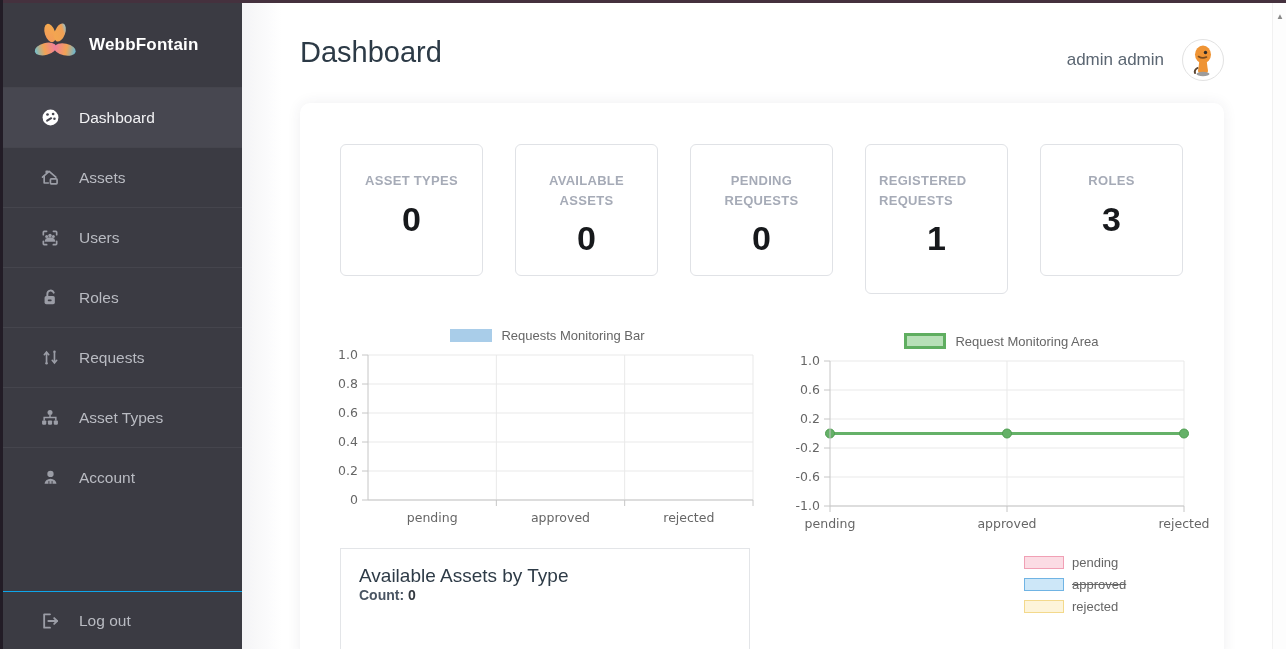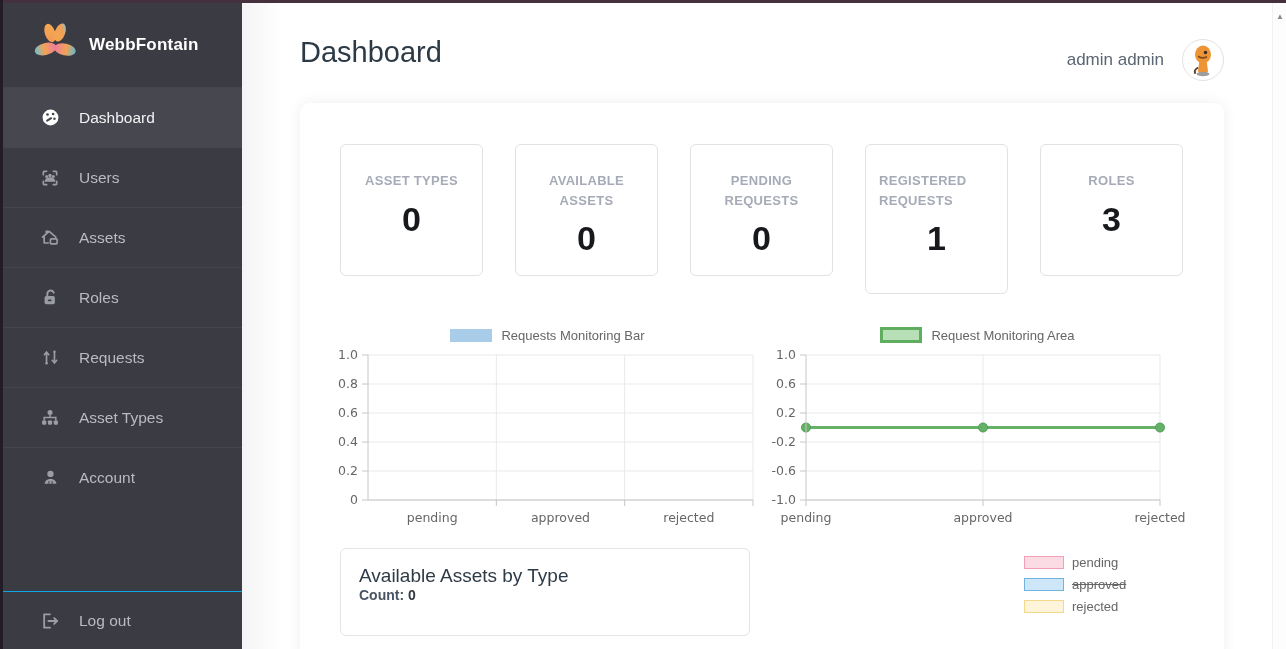--- a/index.html
+++ b/index.html
@@ -39,31 +39,31 @@
   .stats { position:absolute; left:40px; top:41px; display:flex; gap:32px; align-items:flex-start; }
   .stat { width:143px; height:132px; border:1px solid #e0e2e6; border-radius:6px; background:#fff;
           padding:26px 10px 0 10px; text-align:center; }
   .stat.tall { height:150px; }
   .stat .s-label { font-size:13px; font-weight:700; color:#a6abb7; letter-spacing:.3px; line-height:1.5; }
   .stat.tall .s-label { text-align:left; padding-left:3px; }
   .stat .s-value { font-size:34px; font-weight:800; color:#17191c; margin-top:9px; }
 
   
   .chart-box { position:absolute; top:222px; width:415px;text-align:right; }
-  .chart-box.c1 { left:40px; } .chart-box.c2 { left:470px; }
+  .chart-box.c1 { left:40px; } .chart-box.c2 { left:494px;margin-top:6px; }
   .chart-legend { height:20px; display:flex; align-items:center; justify-content:center; gap:9px; cursor:pointer; }
   .cl-swatch { width:42px; height:13px; }
   .cl-swatch.bordered { height:16px; border:3px solid transparent; }
   .cl-label { font-size:13px; color:#666; }
   .chart-box svg { overflow:visible; display:block; margin-top:3px;
                    font-family:"DejaVu Sans","Liberation Sans",sans-serif; }
 
   
-  .assets-card { position:absolute; left:40px; top:445px; width:410px; height:88px;
-                 border:1px solid #e3e5e8; border-radius:6px; background:#fff; padding:16px 18px; }
+  .assets-card { position:absolute; left:40px; top:445px; width:410px; height:102px;
+                 border:1px solid #e3e5e8; border-radius:0; background:#fff; padding:16px 18px; }
   .assets-title { font-size:19px; color:#2e3b47; }
   .assets-count { margin-top:0; font-size:14px; font-weight:700; color:#4a5563; }
   .assets-count b { color:#32383f; font-weight:800; margin-left:4px; }
 
   
   .pie-legend { position:absolute; left:724px; top:453px; display:flex; flex-direction:column; gap:9px; }
   .pl-row { display:flex; align-items:center; cursor:pointer; height:13px; }
   .pl-swatch { width:40px; height:13px; border:1.5px solid transparent; }
   .pl-label { font-size:13px; color:#666; margin-left:8px; }
 
@@ -123,46 +123,46 @@
           <circle cx="17" cy="13.6" r="1.6"></circle>
           <rect x="6" y="13.2" width="8.6" height="2.6" rx="1.3" transform="rotate(-32 10.3 14.5)"></rect>
         </g>
       </svg>
     </span>
     <span class="lbl">Dashboard</span>
   </div>
 
   <div class="nav-item">
     <span class="ico">
+      <svg width="20" height="20" viewBox="0 0 24 24" fill="none" stroke="currentColor" stroke-width="2" stroke-linejoin="round" stroke-linecap="round">
+        <path d="M3 11 L11 4 L19 11"></path>
+        <path d="M5 10 V18 H10"></path>
+        <path d="M7.5 5.5 V4 h2"></path>
+        <rect x="12.5" y="13" width="8" height="6" rx="1"></rect>
+      </svg>
+    </span>
+    <span class="lbl">Assets</span>
+  </div>
+
+  <div class="nav-item">
+    <span class="ico">
       <svg width="20" height="20" viewBox="0 0 24 24" fill="none" stroke="currentColor" stroke-width="2" stroke-linecap="round">
         <path d="M4 8 V5 a1 1 0 0 1 1-1 h3"></path>
         <path d="M16 4 h3 a1 1 0 0 1 1 1 v3"></path>
         <path d="M20 16 v3 a1 1 0 0 1-1 1 h-3"></path>
         <path d="M8 20 H5 a1 1 0 0 1-1-1 v-3"></path>
         <g fill="currentColor" stroke="none">
           <circle cx="8" cy="10.2" r="1.8"></circle>
           <circle cx="16" cy="10.2" r="1.8"></circle>
           <circle cx="12" cy="9" r="2.1"></circle>
           <path d="M5.5 16.5 a4 3.4 0 0 1 13 0 z"></path>
         </g>
       </svg>
     </span>
     <span class="lbl">Users</span>
-  </div>
-
-  <div class="nav-item">
-    <span class="ico">
-      <svg width="20" height="20" viewBox="0 0 24 24" fill="none" stroke="currentColor" stroke-width="2" stroke-linejoin="round" stroke-linecap="round">
-        <path d="M3 11 L11 4 L19 11"></path>
-        <path d="M5 10 V18 H10"></path>
-        <path d="M7.5 5.5 V4 h2"></path>
-        <rect x="12.5" y="13" width="8" height="6" rx="1"></rect>
-      </svg>
-    </span>
-    <span class="lbl">Assets</span>
   </div>
 
   <div class="nav-item">
     <span class="ico">
       <svg width="19" height="19" viewBox="0 0 24 24">
         <path d="M8 10 V7.5 a4.2 4.2 0 0 1 8.1-1.6" fill="none" stroke="currentColor" stroke-width="2.4" stroke-linecap="round"></path>
         <rect x="4.5" y="10" width="13" height="10.5" rx="2.2" fill="currentColor"></rect>
         <rect x="8.5" y="14.5" width="5" height="2.2" rx="1.1" fill="#3b3b43"></rect>
       </svg>
     </span>

